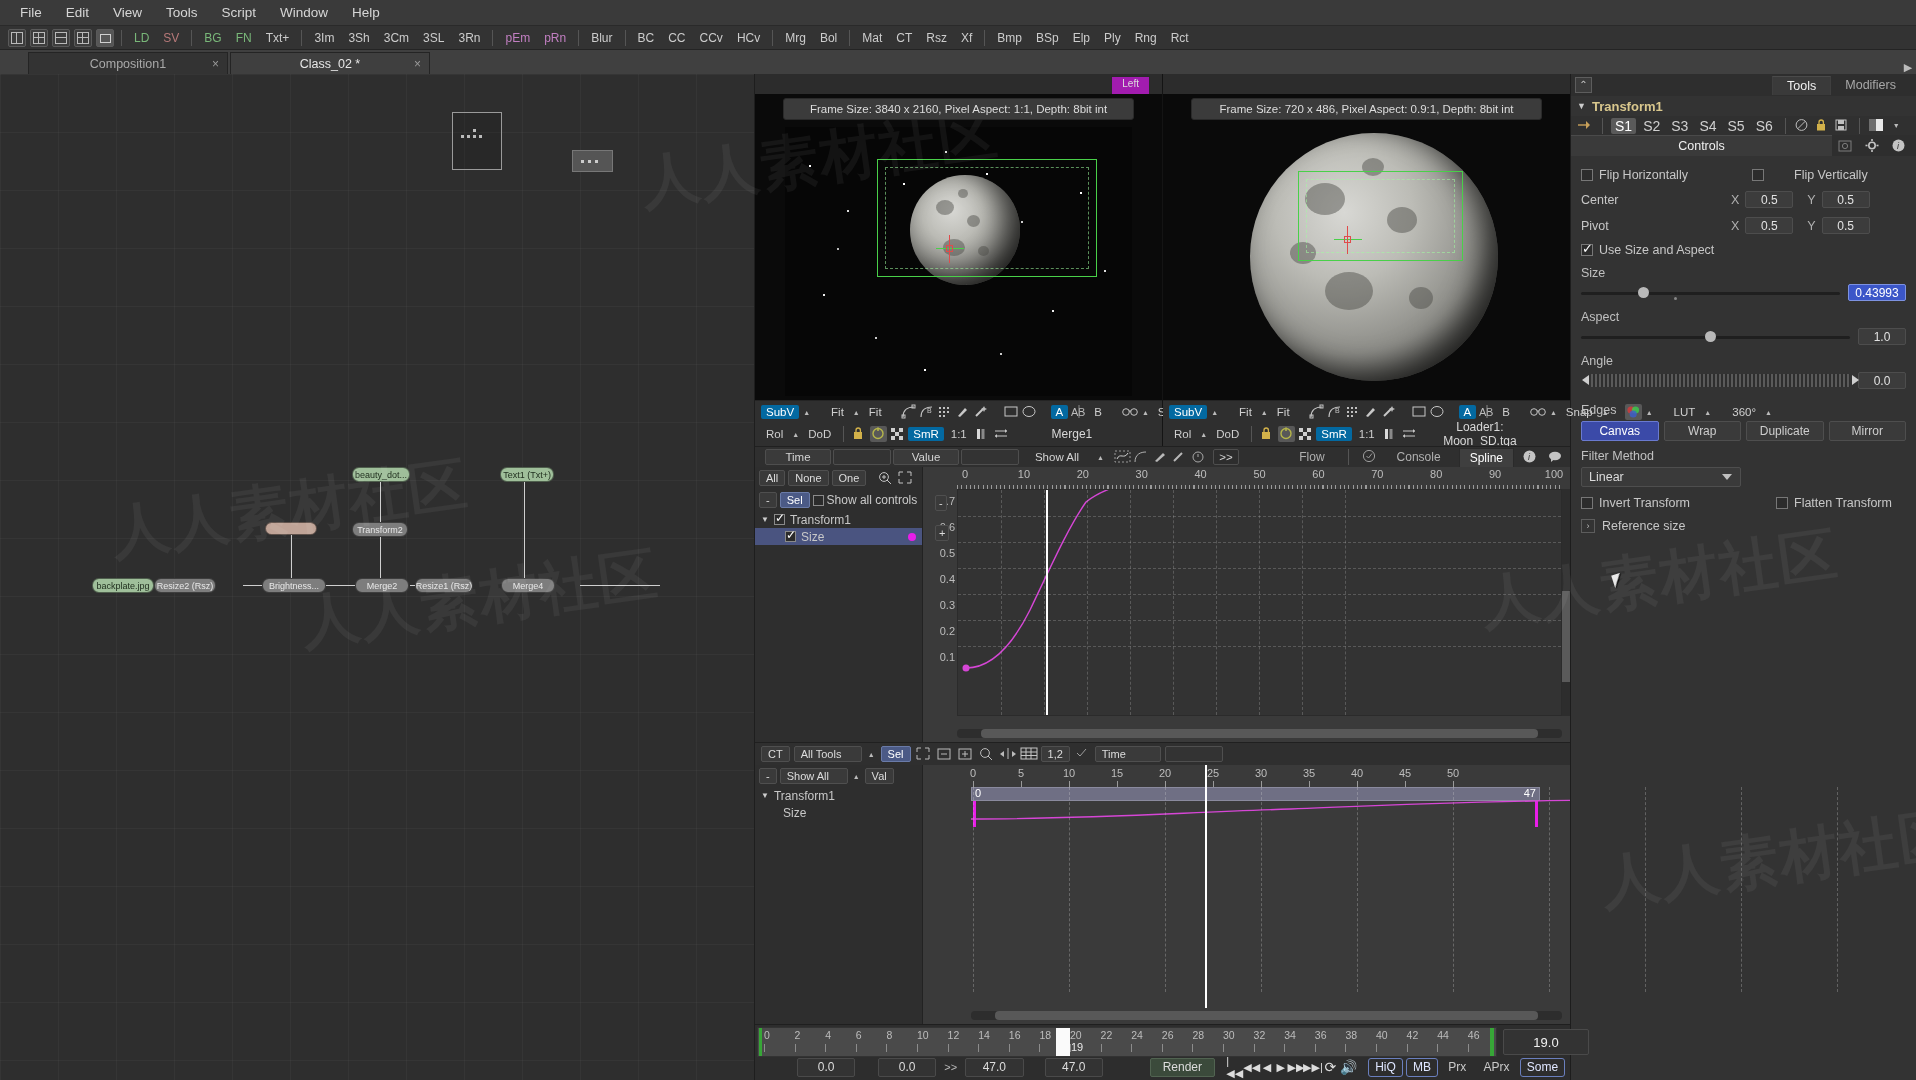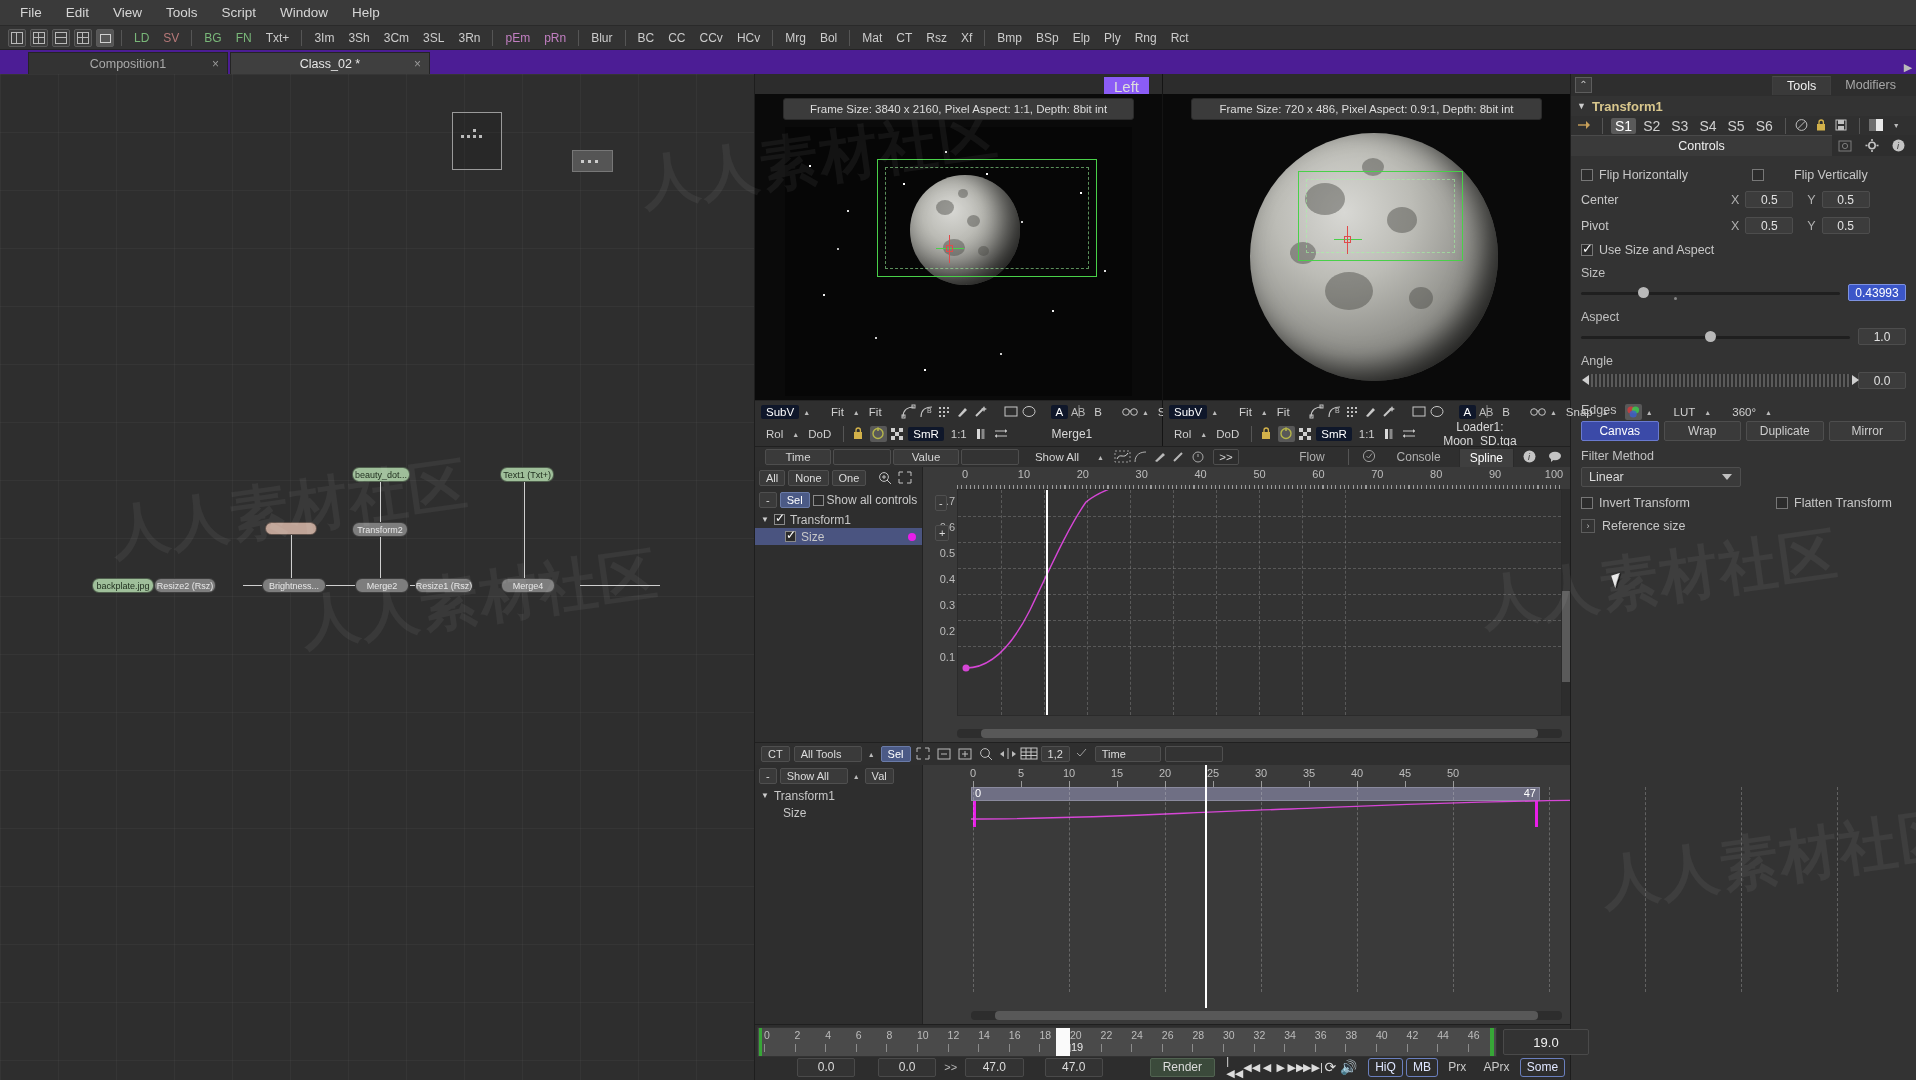--- a/index.html
+++ b/index.html
@@ -36,21 +36,21 @@
   .toolbar{ height:24px; background:#333; border-bottom:1px solid #242424;
             display:flex; align-items:center; padding-left:6px; position:relative; z-index:4;}
   .tb-ico{ width:18px;height:18px; margin:0 2px; border:1px solid #5a5a5a; background:#3d3d3d;
            position:relative; border-radius:2px;}
   .tb-ico.active{ background:#565656; }
   .tb-ico i{ position:absolute; background:#b9b9b9; }
   .sep{ width:1px;height:16px;background:#555; margin:0 5px; display:inline-block;}
   .tbtn{ font-size:12px; padding:2px 7px; color:#cfcfcf; cursor:default; white-space:nowrap;}
 
   
-  .tabsrow{ height:24px; background:#4c1d95; display:flex; align-items:flex-end; position:relative; z-index:3;}
+  .tabsrow{ height:24px; background:#404040; display:flex; align-items:flex-end; position:relative; z-index:3;}
   .ctab{ width:200px; height:22px; background:#333; border:1px solid #242424; border-bottom:none;
          display:flex; align-items:center; justify-content:center; position:relative;
          font-size:12.5px; color:#a9a9a9; margin-right:2px;}
   .ctab.sel{ background:#3f3f3f; color:#e6e6e6;}
   .ctab .x{ position:absolute; right:8px; font-size:12px; color:#9a9a9a;}
   .tabsrow .spacer{flex:1;}
   .tabsrow .rarrow{ width:16px; color:#bbb; font-size:11px; text-align:center;}
 
   
   .main{ position:absolute; left:0; top:74px; right:0; bottom:0; display:flex; }
@@ -73,22 +73,22 @@
             border:1px solid #9a9a9a; background:rgba(0,0,0,.12);}
   .minimap2{ position:absolute; left:572px; top:76px; width:41px; height:22px;
             background:#555; border:1px solid #777;}
 
   
   .viewers{ flex:1; display:flex; flex-direction:column; background:#252525; }
   .vwrow{ height:372px; display:flex; }
   .vw{ flex:1; background:#1c1c1c; position:relative; border-right:1px solid #141414;}
   .vw:last-child{border-right:none;}
   .vwtabbar{ height:20px; background:#2c2c2c; position:relative; display:flex; justify-content:flex-end;}
-  .vwtab{ background:#8b5cf6; border:1px solid #2a2a2a; border-bottom:none;
-          padding:1px 10px; font-size:15px; color:#ddd; margin-right:12px; margin-top:2px;}
+  .vwtab{ background:#a21caf; border:1px solid #2a2a2a; border-bottom:none;
+          padding:1px 10px; font-size:10px; color:#ddd; margin-right:12px; margin-top:2px;}
   .vwcanvas{ position:absolute; left:0; right:0; top:20px; bottom:46px; background:#0a0a0a;
              overflow:hidden;}
   .framebar{ position:absolute; left:28px; right:28px; top:4px; height:22px;
              background:#3b3b3b; border:1px solid #2a2a2a; border-radius:3px;
              display:flex; align-items:center; justify-content:center;
              font-size:11.5px; color:#dcdcdc; z-index:2;}
   .stars{position:absolute; inset:0;}
   .moon{ position:absolute; border-radius:50%;
      background:radial-gradient(circle at 38% 32%, #d8d8d4 0%, #bcbcb6 30%, #8d8d88 62%, #4a4a47 88%, #2a2a28 100%);
      box-shadow:inset -14px -10px 28px rgba(0,0,0,.65);}
@@ -97,21 +97,21 @@
   .selbox .dash{ position:absolute; border:1px dashed rgba(160,255,160,.55); inset:7px;}
   .axis{ position:absolute; }
   .axis .ax-h{position:absolute; height:1px; background:#49d049; width:28px; left:0; top:13px;}
   .axis .ax-v{position:absolute; width:1px; background:#e04b4b; height:28px; left:13px; top:0;}
   .axis .ax-c{position:absolute; width:7px;height:7px;border:1px solid #e04b4b; left:10px; top:10px;}
 
   .vwtools{ position:absolute; left:0; right:0; bottom:0; height:46px; background:#2f2f2f;
             border-top:1px solid #242424;}
   .vtrow{ height:22px; display:flex; align-items:center; padding-left:6px; gap:2px;}
   .vbtn{ font-size:11.5px; color:#cfcfcf; padding:1px 5px; border-radius:2px; white-space:nowrap;}
-  .vbtn.on{ background:#0f172a; color:#fff;}
+  .vbtn.on{ background:#0369a1; color:#fff;}
   .car{ font-size:7px; color:#bbb; margin:0 2px;}
   .vicon{ width:17px; height:16px; position:relative; display:inline-block;}
   .vicon.on{background:#585858;border-radius:2px;}
   .vwname{ flex:1; text-align:center; font-size:12px; color:#d8d8d8; padding-right:30px;}
 
   
   .editors{ flex:1; display:flex; flex-direction:column; background:#fdba74;}
   .spline{ height:296px; background:#333; border-top:1px solid #202020; position:relative;}
   .sphdr{ height:20px; display:flex; align-items:center; background:#2f2f2f; }
   .sphdr .left{ display:flex; flex:0 0 455px; align-items:center; gap:2px; padding-left:10px;}

